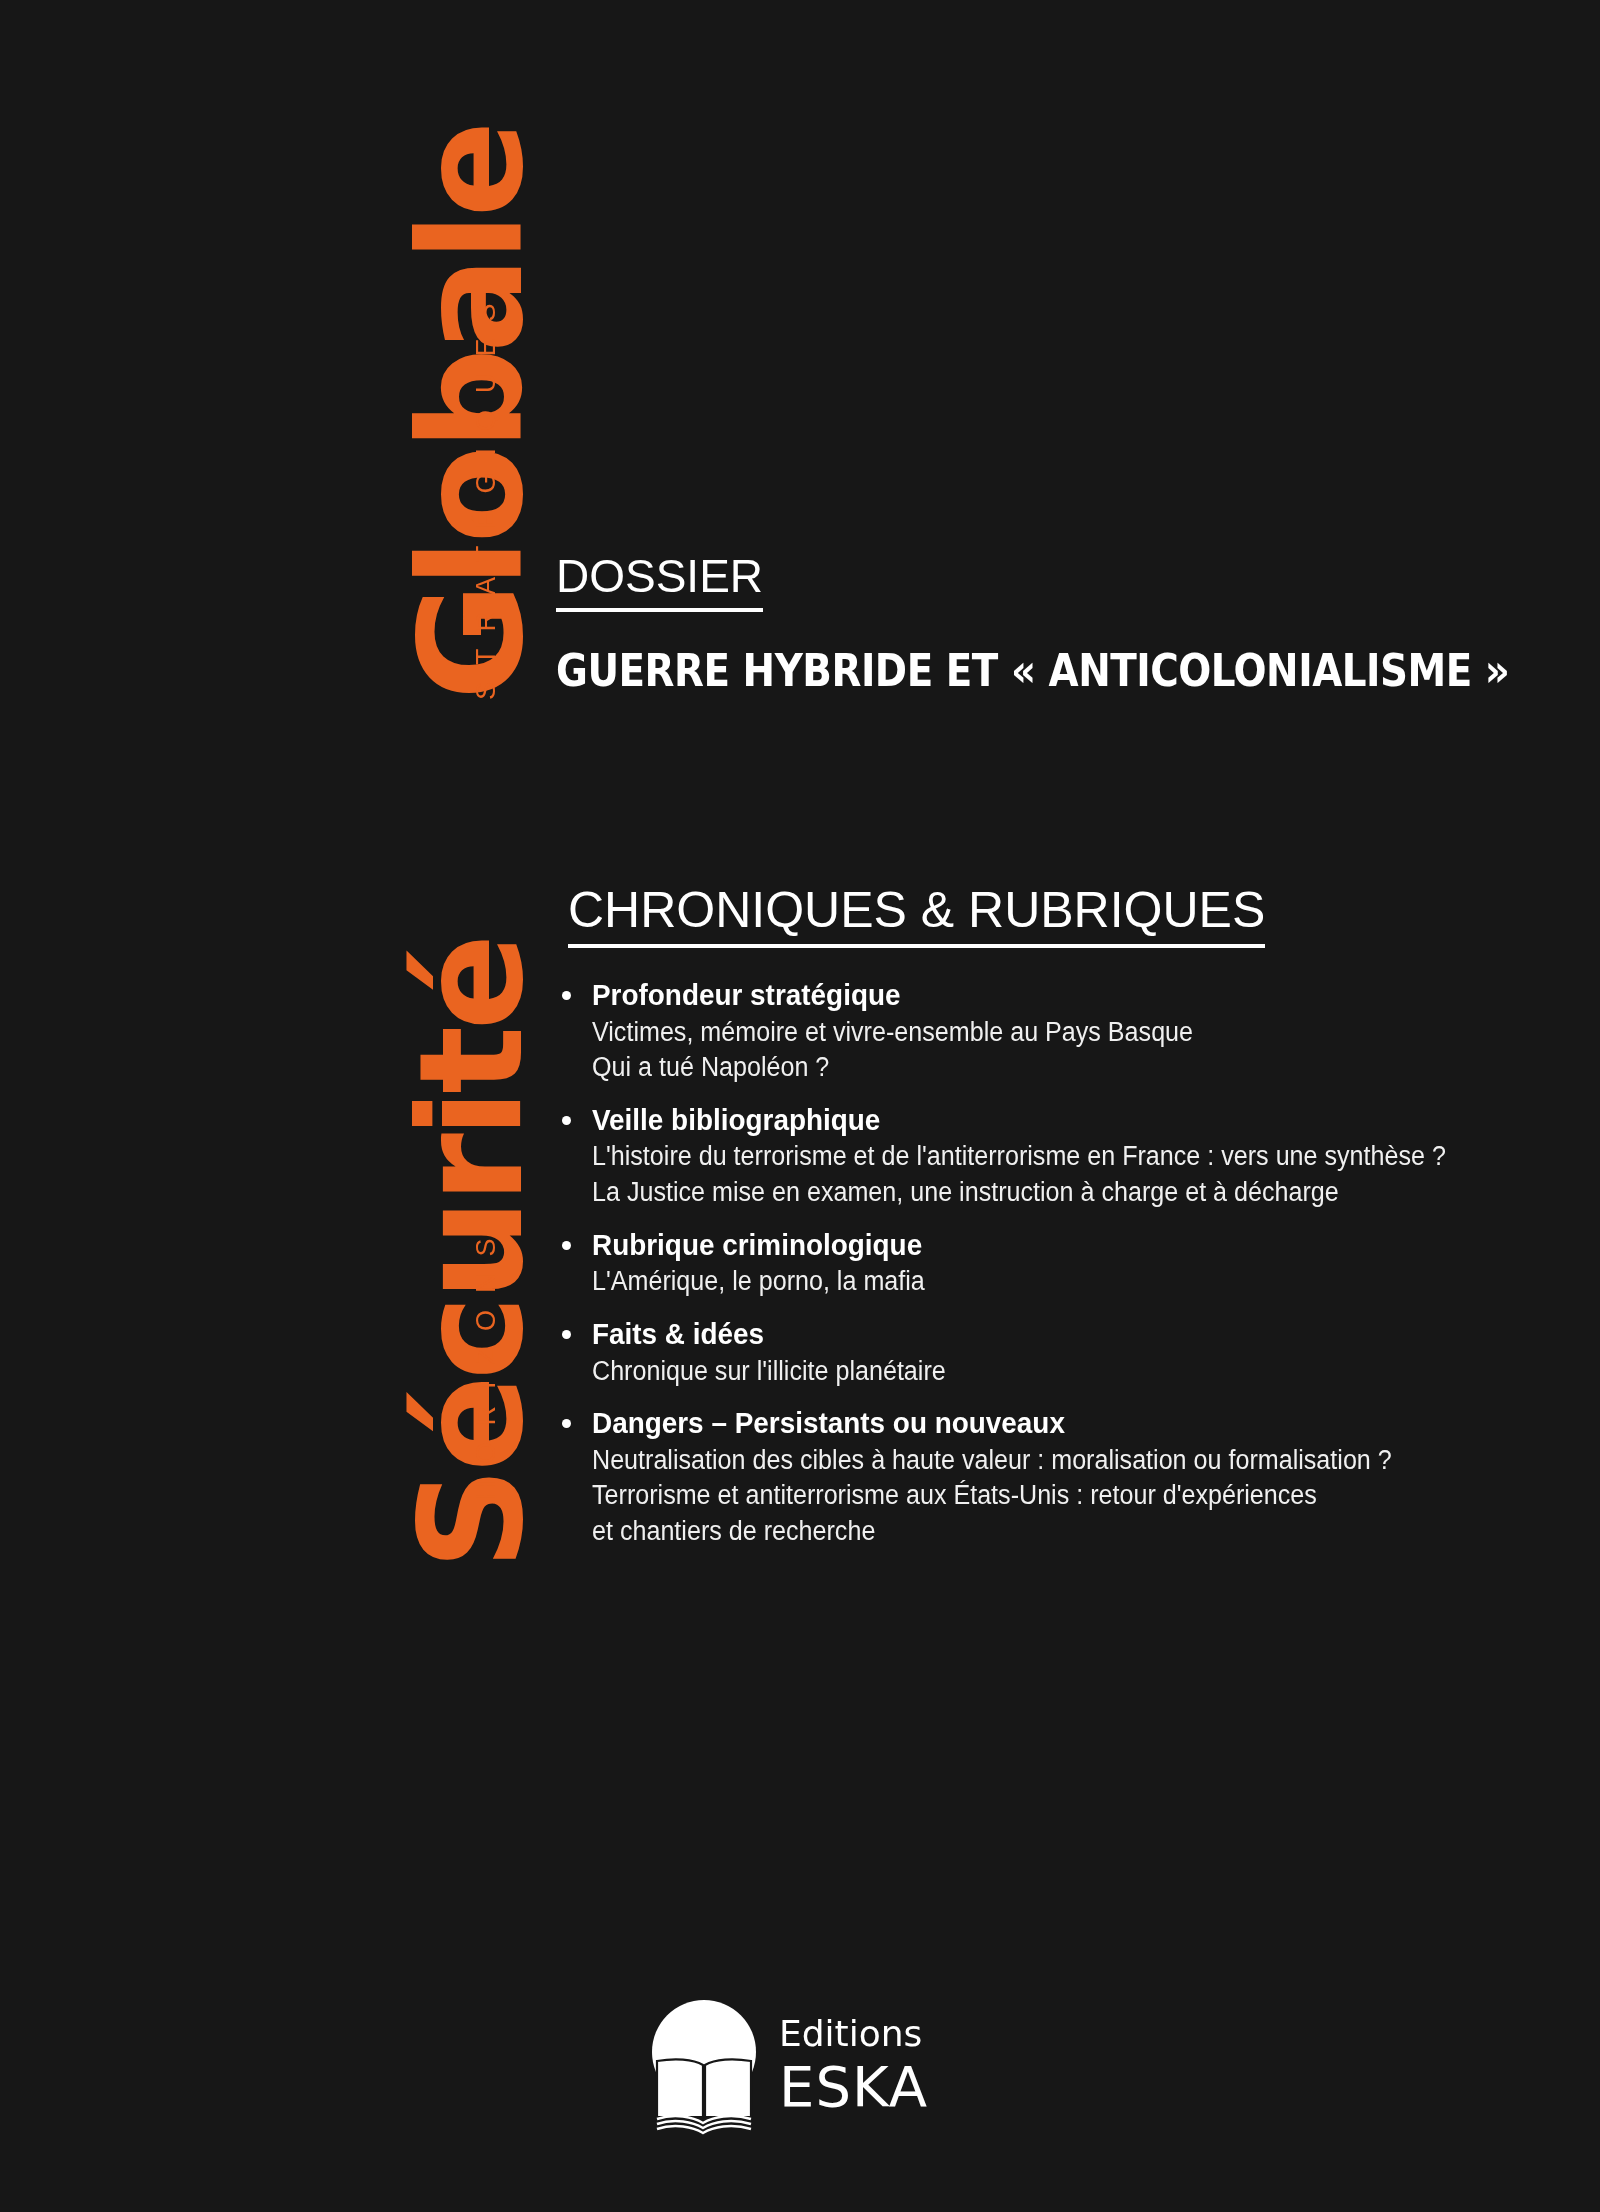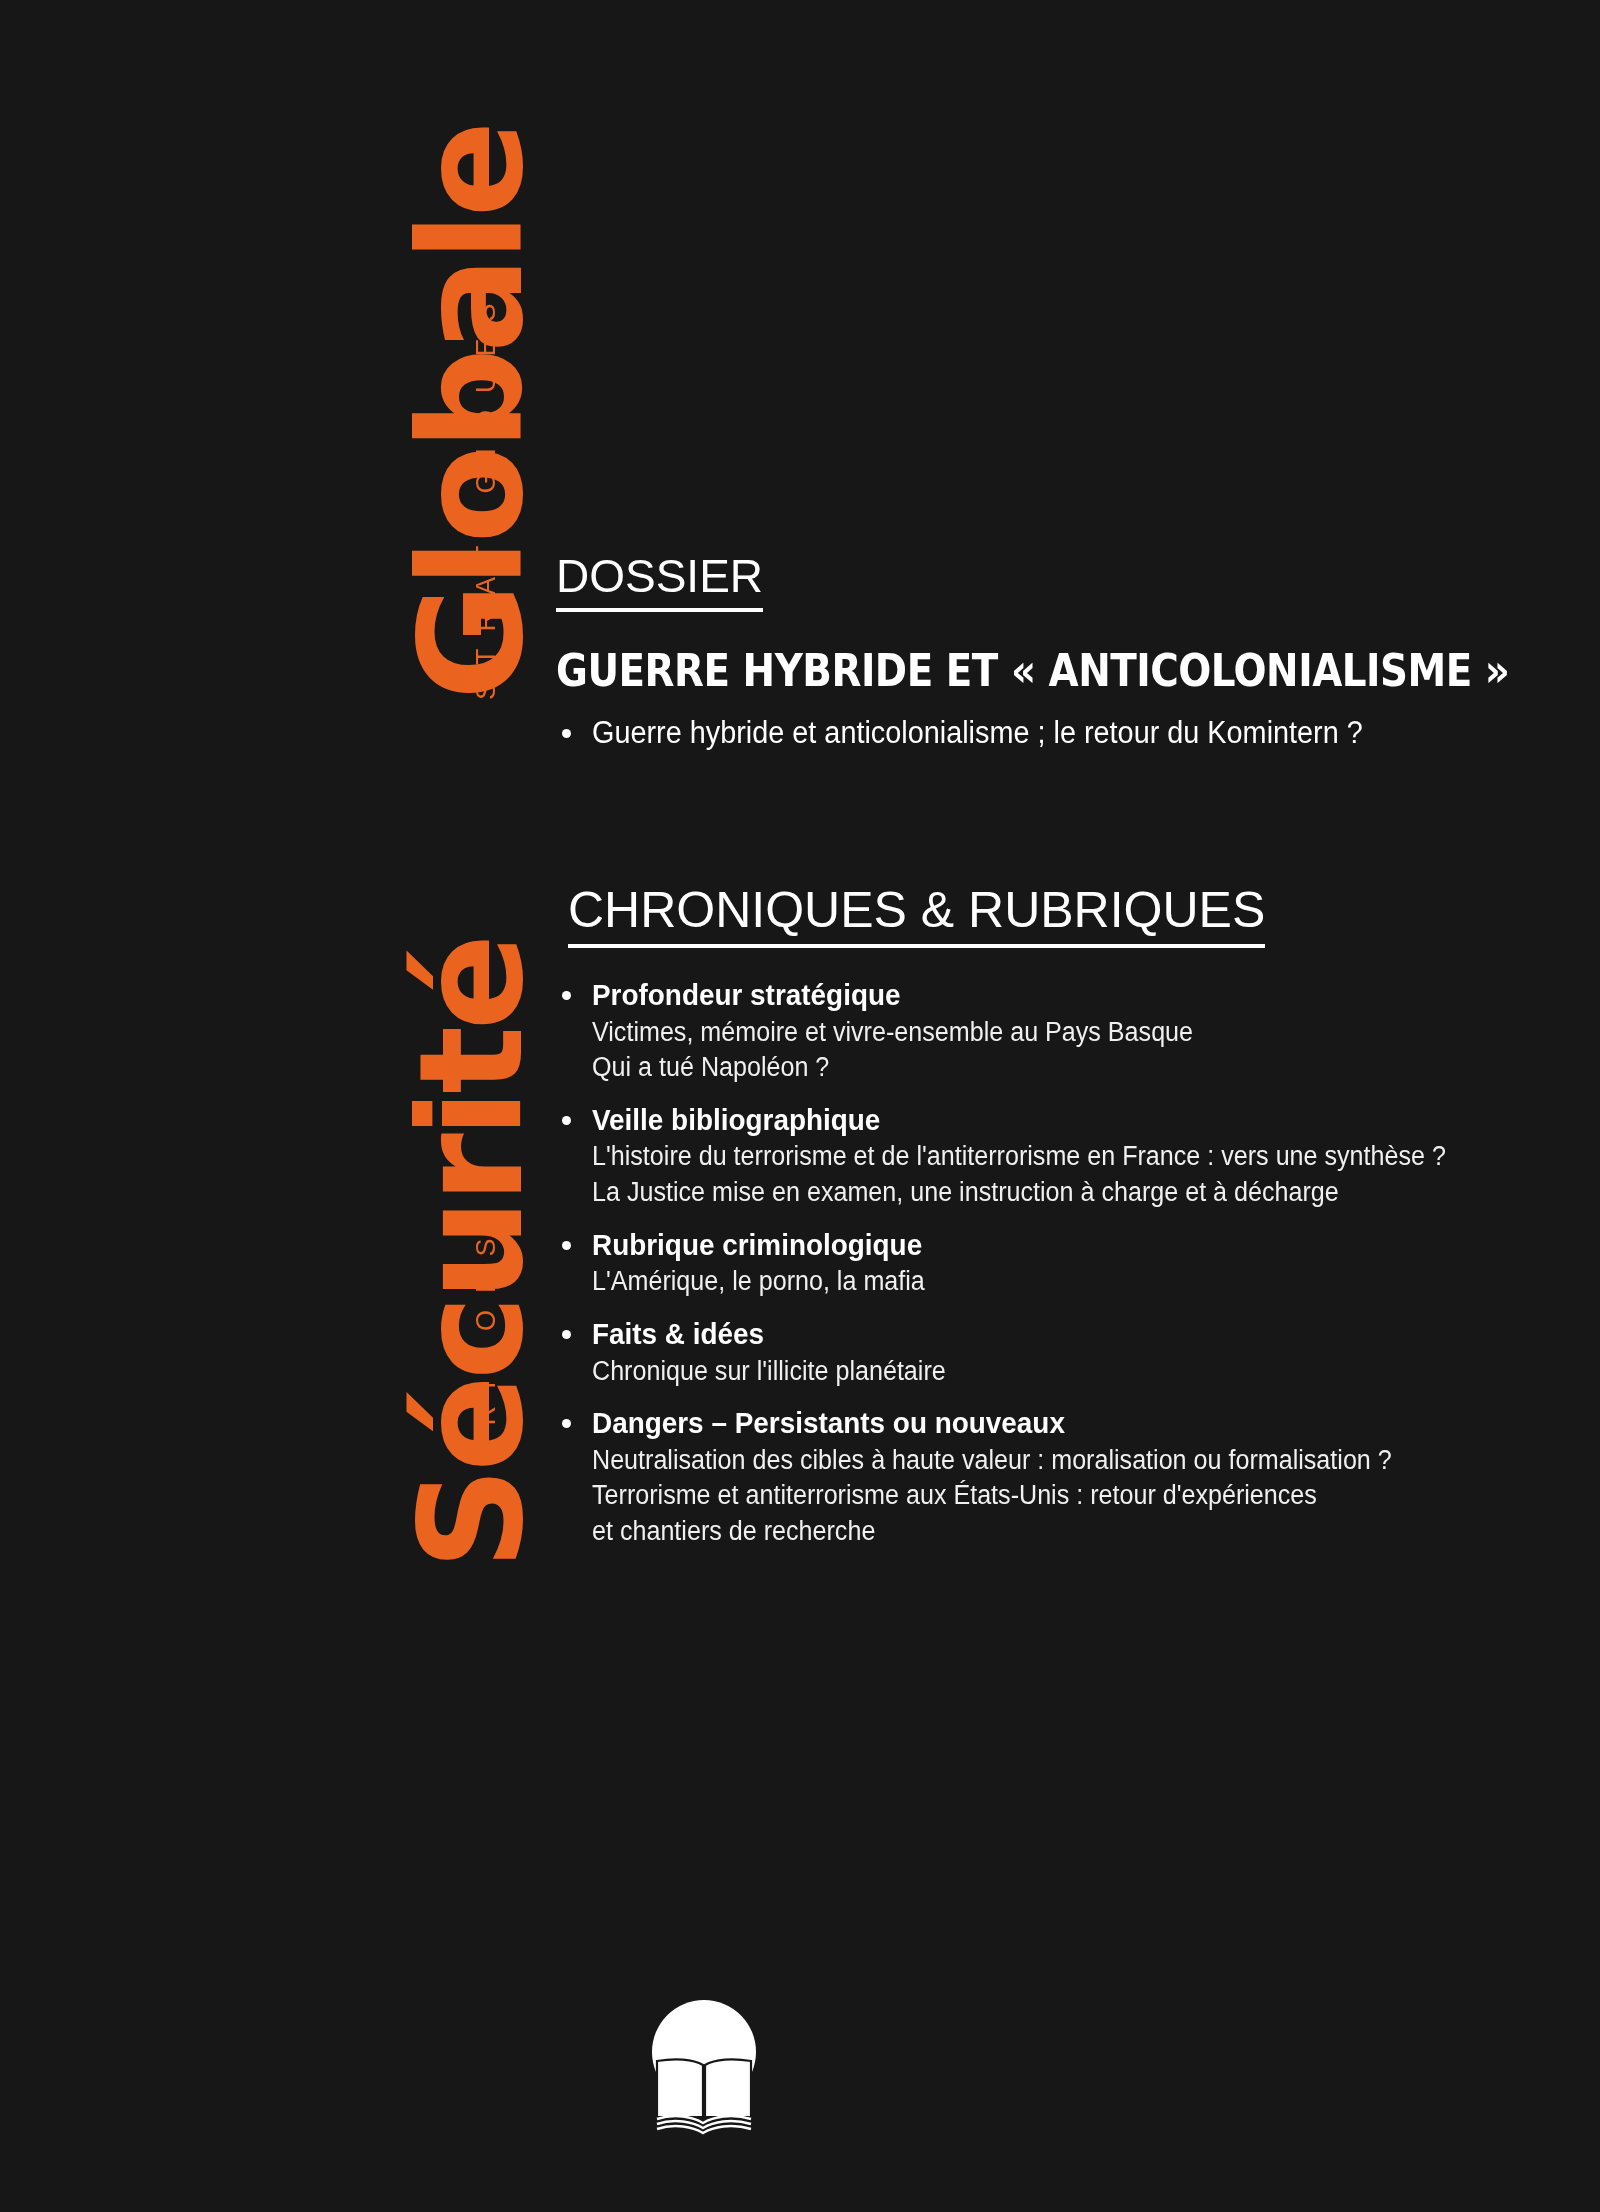--- a/index.html
+++ b/index.html
@@ -271,25 +271,20 @@
   </div>
 
   <div class="content">
 
     <div class="section-head" style="top:553px; left:0;">
       <span class="hd-text">DOSSIER</span>
     </div>
 
     <div class="dossier-title">GUERRE HYBRIDE ET « ANTICOLONIALISME »</div>
 
-    <ul class="bullets" id="dossier-bullets">
-      <li class="bullet-item">
-        <span class="b-title">Guerre hybride et anticolonialisme ; le retour du Komintern ?</span>
-      </li>
-    </ul>
 
     <div class="section-head big" style="top:885px; left:12px;">
       <span class="hd-text">CHRONIQUES &amp; RUBRIQUES</span>
     </div>
 
     <ul class="bullets" id="chron-bullets">
 
       <li class="bullet-item">
         <span class="b-title bold">Profondeur stratégique</span>
         <span class="b-sub">Victimes, mémoire et vivre-ensemble au Pays Basque</span>
@@ -329,15 +324,19 @@
 
       <path d="M12 66 L12 122 L58 122 L58 70 C48 64 30 63 12 66 Z" fill="#ffffff" stroke="#171717" stroke-width="2.2"></path>
 
       <path d="M106 66 L106 122 L60 122 L60 70 C70 64 88 63 106 66 Z" fill="#ffffff" stroke="#171717" stroke-width="2.2"></path>
 
       <path d="M12 124 C30 118 48 122 58 128 C68 122 86 118 106 124" fill="none" stroke="#ffffff" stroke-width="2.4"></path>
       <path d="M12 129 C30 123 48 127 58 133 C68 127 86 123 106 129" fill="none" stroke="#ffffff" stroke-width="2.4"></path>
       <path d="M12 134 C30 128 48 132 58 138 C68 132 86 128 106 134" fill="none" stroke="#ffffff" stroke-width="2.4"></path>
     </svg>
 
+    <div class="pub-text">
+      <span class="pub-editions">Editions</span>
+      <span class="pub-eska">ESKA</span>
+    </div>
   </div>
 
 </div>
 
 </body></html>

